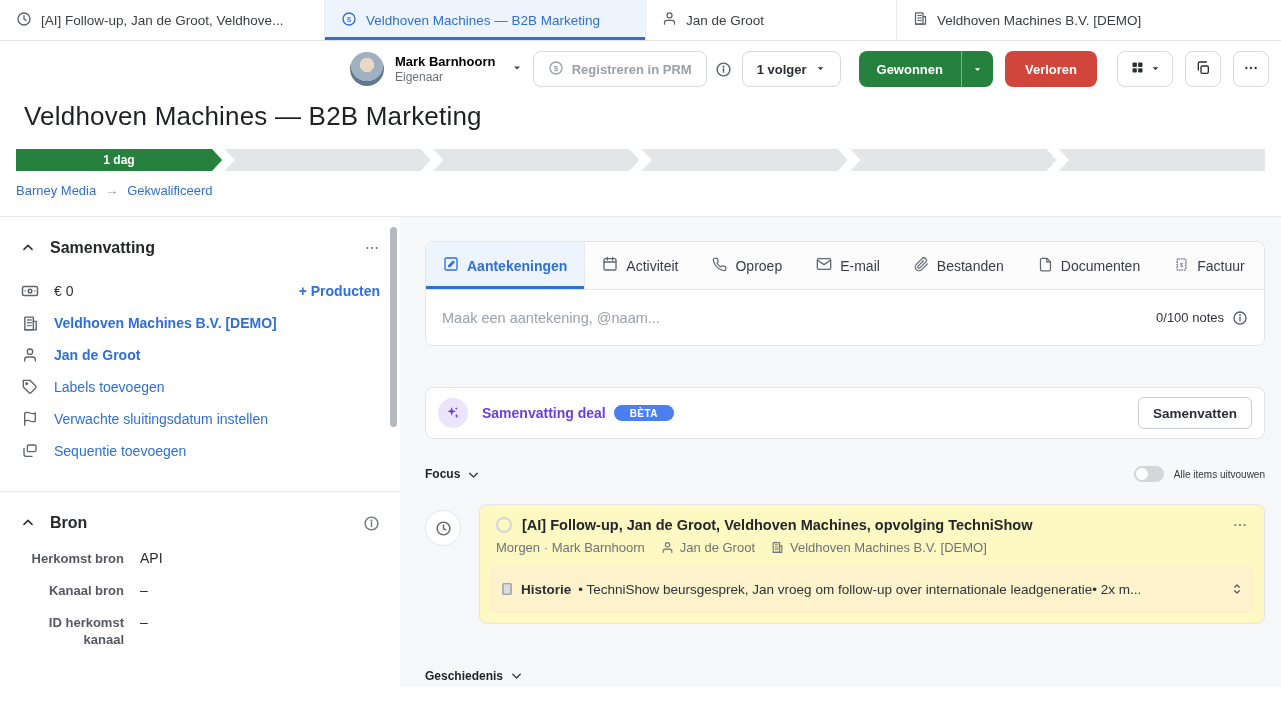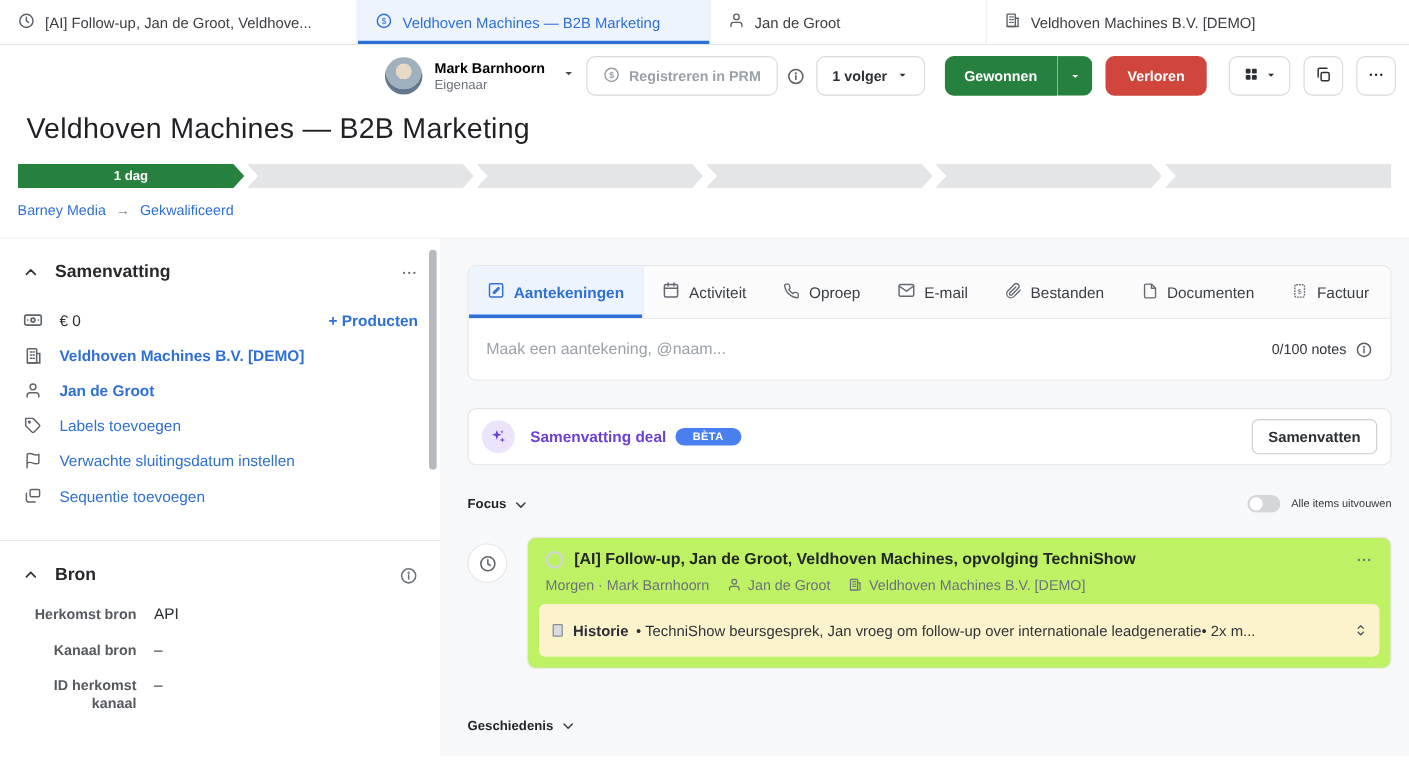--- a/index.html
+++ b/index.html
@@ -105,21 +105,21 @@
   .mtab.active { background:#edf4fd; color:var(--accent-blue,#2e6fd8); font-weight:600;
     box-shadow:inset 0 -3px 0 var(--accent-blue,#2e6fd8); border-right:1px solid #e9ebee; }
   .mtab.active svg { color:var(--accent-blue,#2e6fd8); }
   .note-row { height:55px; display:flex; align-items:center; padding:0 16px; background:#fff; }
   .note-input { flex:1; border:none; outline:none; font-size:14.5px; color:#000000;
     font-family:inherit; background:transparent; }
   .note-input::placeholder { color:#9aa1a9; }
   .note-counter { font-size:13px; color:#2f3338; margin-right:8px; white-space:nowrap; }
   .note-info { color:#5c6168; display:flex; cursor:pointer; }
 
-  .ai-card { margin-top:25px; height:52px; background:#fff; border:1px solid #e2e4e8;
+  .ai-card { margin-top:41px; height:52px; background:#fff; border:1px solid #e2e4e8;
     border-radius:8px; display:flex; align-items:center; padding:0 12px; }
   .sparkle-wrap { width:30px; height:30px; border-radius:50%; background:#ebe4fb;
     display:flex; align-items:center; justify-content:center; color:var(--purple,#6b40d8); }
   .ai-title { margin-left:14px; font-size:14px; font-weight:700; color:var(--purple,#6b40d8); cursor:pointer; }
   .ai-badge { margin-left:8px; background:var(--badge-blue,#4a7ff0); color:#fff; font-size:10px;
     font-weight:800; letter-spacing:.4px; padding:3px 16px 2px; border-radius:9px; }
   .ai-spacer { flex:1; }
   .ai-btn { height:32px; padding:0 14px; background:#fff; border:1px solid #c9ccd1; border-radius:6px;
     font-size:13.5px; font-weight:600; color:#2b2e33; cursor:pointer; font-family:inherit; }
 
@@ -127,21 +127,21 @@
   .sec-heading { font-size:12px; font-weight:800; color:#1f2226; display:flex; align-items:center; gap:6px; cursor:pointer; }
   .sec-heading svg { color:#3a3d42; }
   .focus-spacer { flex:1; }
   .toggle { width:30px; height:16px; border-radius:8px; background:#d4d6da; position:relative; cursor:pointer; flex:0 0 auto; }
   .toggle .knob { position:absolute; left:2px; top:2px; width:12px; height:12px; border-radius:50%; background:#fff; }
   .toggle-label { margin-left:10px; font-size:10px; color:#33363b; }
 
   .focus-item { margin-top:22px; display:flex; align-items:flex-start; }
   .tl-marker { width:36px; height:36px; border-radius:50%; background:#fff; border:1px solid #e4e6ea;
     display:flex; align-items:center; justify-content:center; color:#5f646b; flex:0 0 auto; margin-top:6px; }
-  .f-card { margin-left:18px; flex:1; background:#bef264; border:1px solid #e4e6ea; border-radius:8px;
+  .f-card { margin-left:18px; flex:1; background:#fef9c3; border:1px solid #e4e6ea; border-radius:8px;
     padding:12px 16px 8px; min-width:0; }
   .f-title-row { display:flex; align-items:center; }
   .f-radio { width:16px; height:16px; border:2px solid #d2d5d9; border-radius:50%; flex:0 0 auto; cursor:pointer; }
   .f-title { margin-left:10px; font-size:14.5px; font-weight:700; color:#23262a; flex:1;
     white-space:nowrap; overflow:hidden; text-overflow:ellipsis; }
   .f-dots { color:#6d727a; display:flex; cursor:pointer; }
   .f-meta { margin-top:7px; display:flex; align-items:center; gap:16px; font-size:13px; color:#6d727a; }
   .f-meta .m-item { display:flex; align-items:center; gap:6px; white-space:nowrap; }
   .f-history { margin:10px -6px 2px; background:var(--note-yellow,#fcf3cd); border-radius:6px;
     height:48px; display:flex; align-items:center; padding:0 10px; gap:7px; min-width:0; cursor:pointer; }

